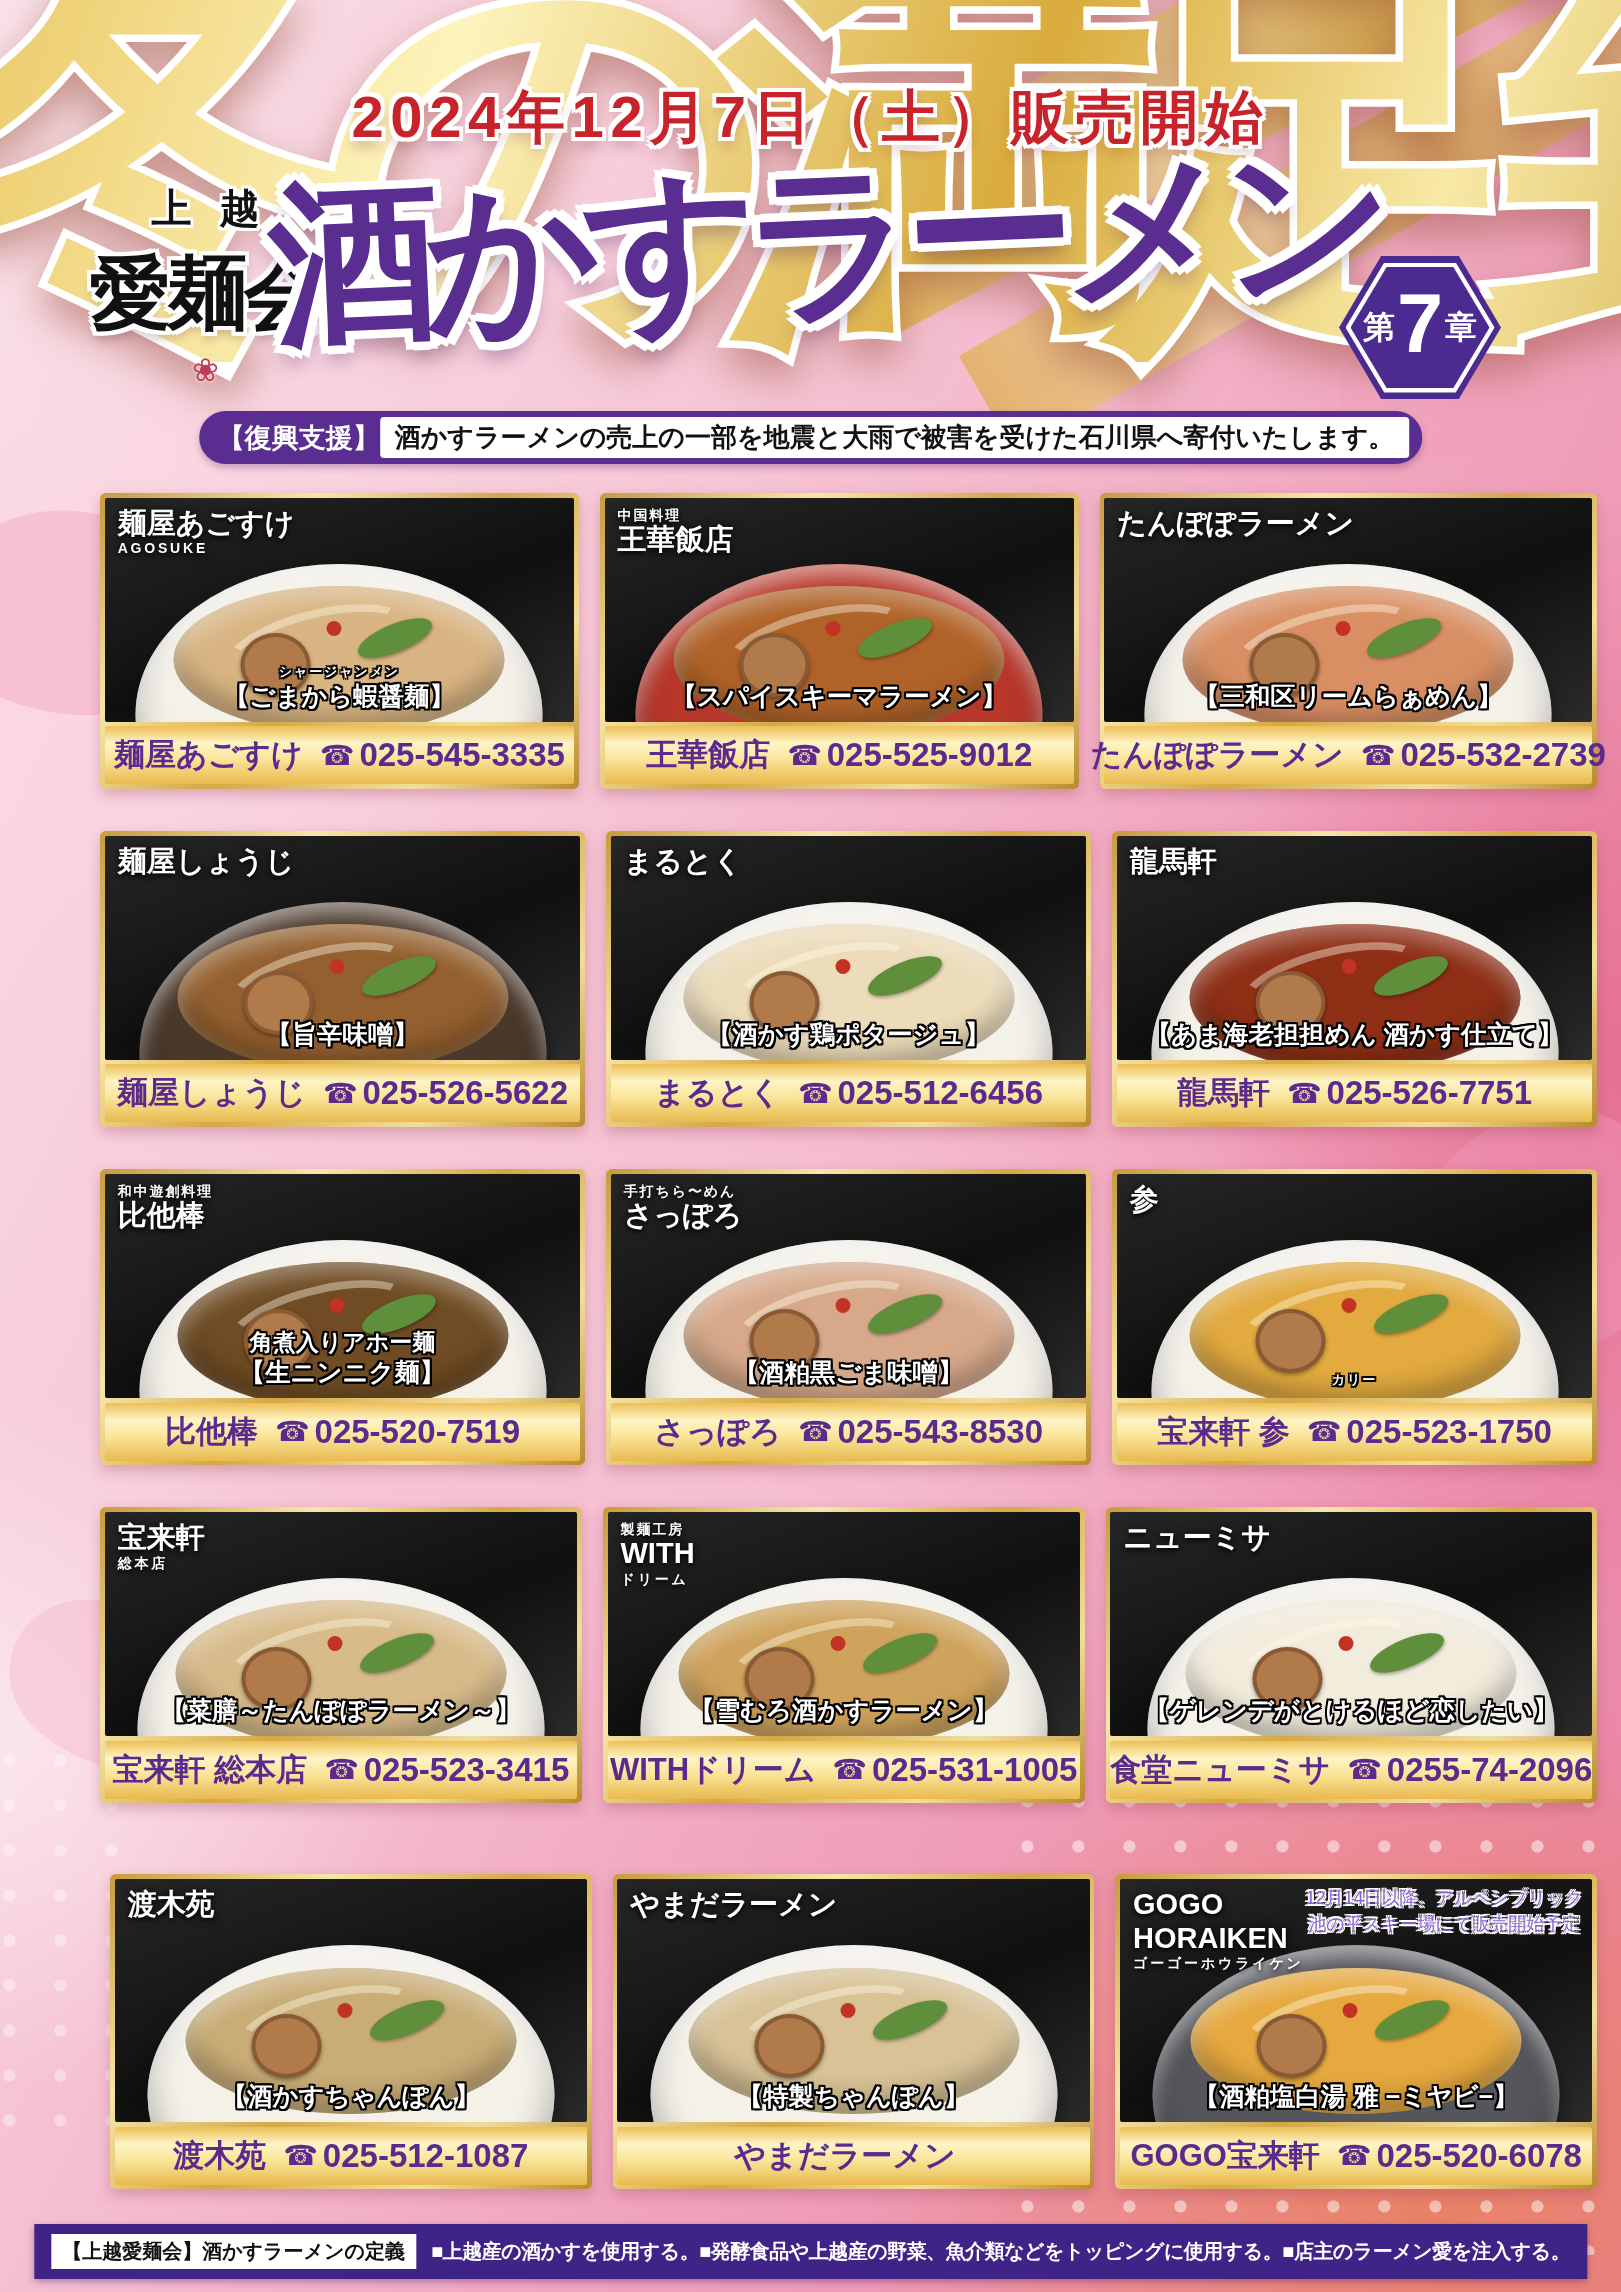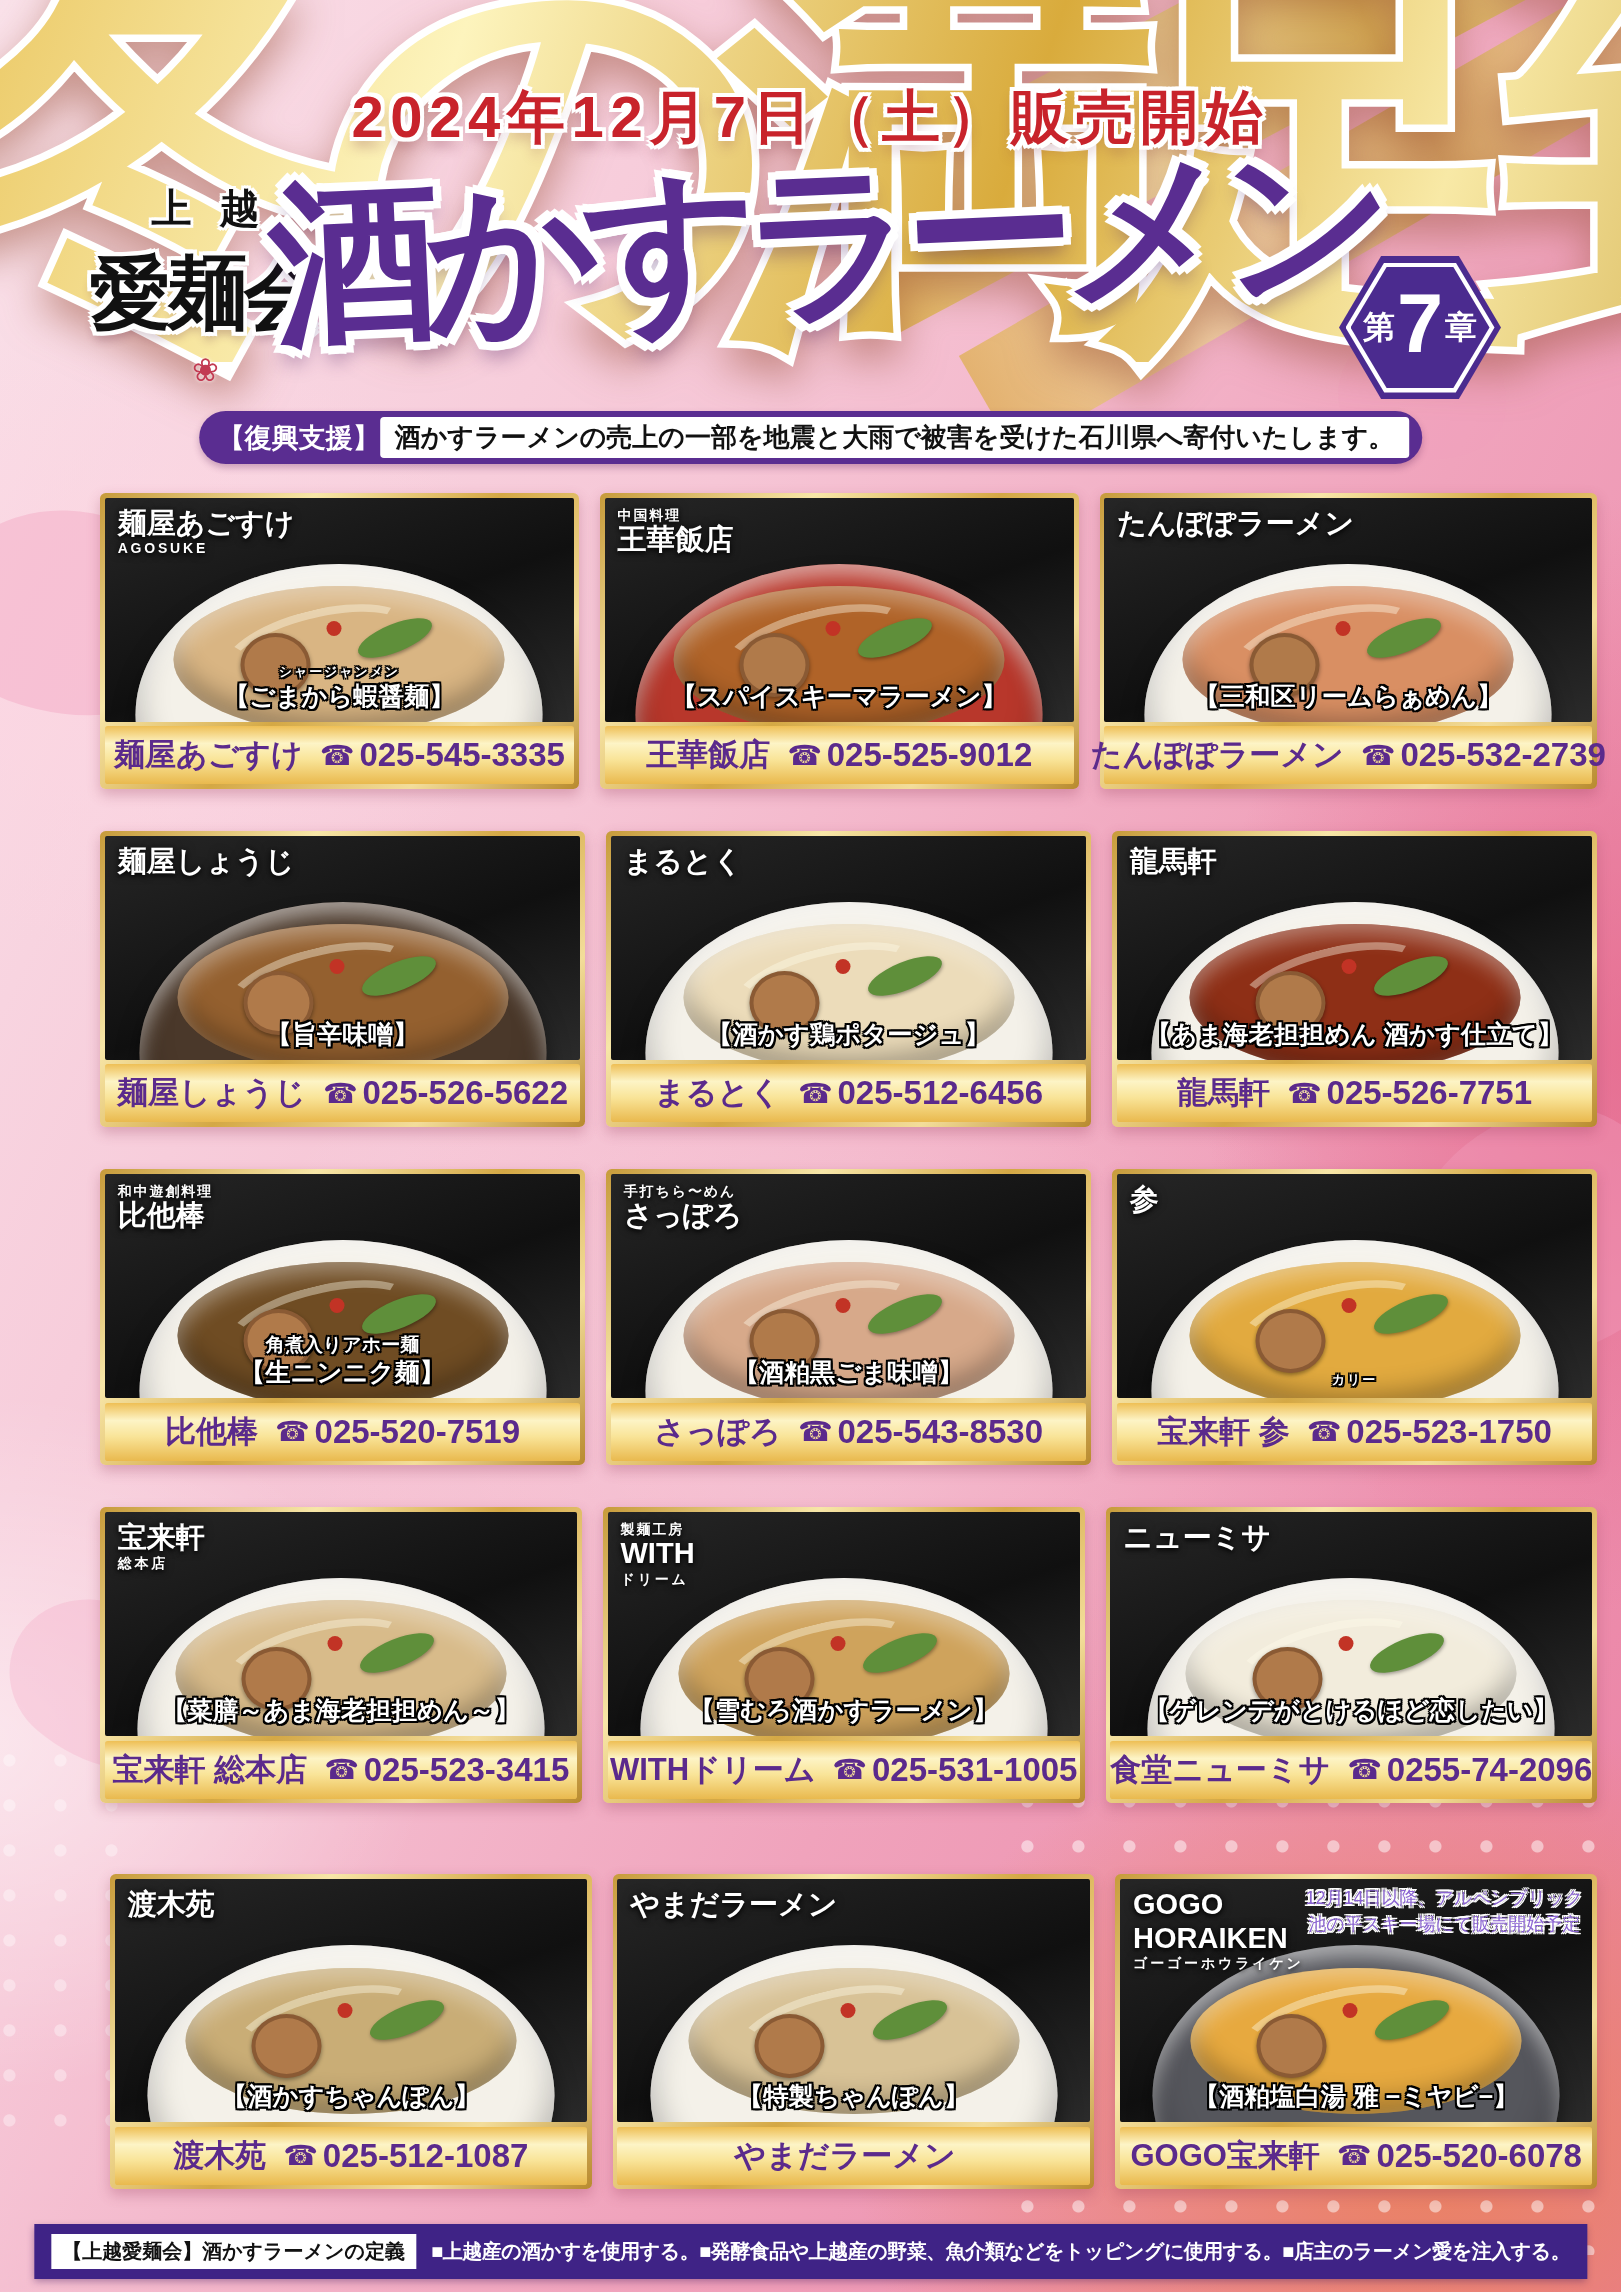--- a/index.html
+++ b/index.html
@@ -89,21 +89,21 @@
   .logo-main{display:block;font-size:29px;font-weight:900;white-space:pre-line;}
   .logo-sub2{display:block;font-size:14px;font-weight:700;letter-spacing:2.8px;}
   .photo-note{position:absolute;top:7.5px;right:9.4px;z-index:3;text-align:center;line-height:1.4;
     font-size:18px;font-weight:400;color:#8a63d2;
     text-shadow:-1.9px -1.9px 0 #fff,1.9px -1.9px 0 #fff,-1.9px 1.9px 0 #fff,1.9px 1.9px 0 #fff,0 1.9px 0 #fff,0 -1.9px 0 #fff;}
   .photo-note span{display:block;}
   .caption{position:absolute;bottom:9.4px;left:0;width:100%;z-index:4;text-align:center;color:#fff;line-height:1.25;}
   .caption span{display:block;font-weight:900;
     text-shadow:-1.9px -1.9px 0 #000,0 -1.9px 0 #000,1.9px -1.9px 0 #000,-1.9px 0 0 #000,1.9px 0 0 #000,-1.9px 1.9px 0 #000,0 1.9px 0 #000,1.9px 1.9px 0 #000;}
   .furigana{font-size:13px;letter-spacing:1.9px;}
-  .dish-top{font-size:19px;}
+  .dish-top{font-size:23px;}
   .dish{font-size:25.4px;}
   .auto-hide:empty{display:none;}
   .bar{height:58px;margin-top:4.7px;border-radius:2.8px;display:flex;align-items:center;justify-content:center;gap:17px;
     background:linear-gradient(180deg,#eebf55 0%,#fdf4c6 30%,#f9e498 58%,#e9b94e 100%);}
   .shop-name{color:#5b2a8c;font-size:31px;font-weight:900;white-space:nowrap;}
   .tel{display:inline-flex;align-items:center;gap:4.7px;color:#5b2a8c;font-size:33px;font-weight:900;white-space:nowrap;}
   .tel-icon{font-size:28px;}
 
   
   .footer-bar{position:absolute;top:2224px;left:50%;transform:translateX(-50%);height:55px;
@@ -407,21 +407,21 @@
                 <div class="garnish g1"></div>
                 <div class="garnish g2"></div>
                 <div class="garnish g3"></div>
               </div>
             </div>
           <div class="shop-logo">
               <span class="logo-main auto-hide">宝来軒</span>
               <span class="logo-sub2 auto-hide">総本店</span>
             </div>
           <div class="caption">
-              <span class="dish auto-hide">【菜膳～あま海老担担めん～】</span>
+              <span class="dish auto-hide">【菜膳～たんぽぽラーメン～】</span>
             </div>
         </div>
         <div class="bar">
           <span class="shop-name">宝来軒 総本店</span>
           <span class="tel">
               <span class="tel-icon auto-hide">☎</span>
               <span class="auto-hide">025-523-3415</span>
             </span>
         </div>
       </div>

